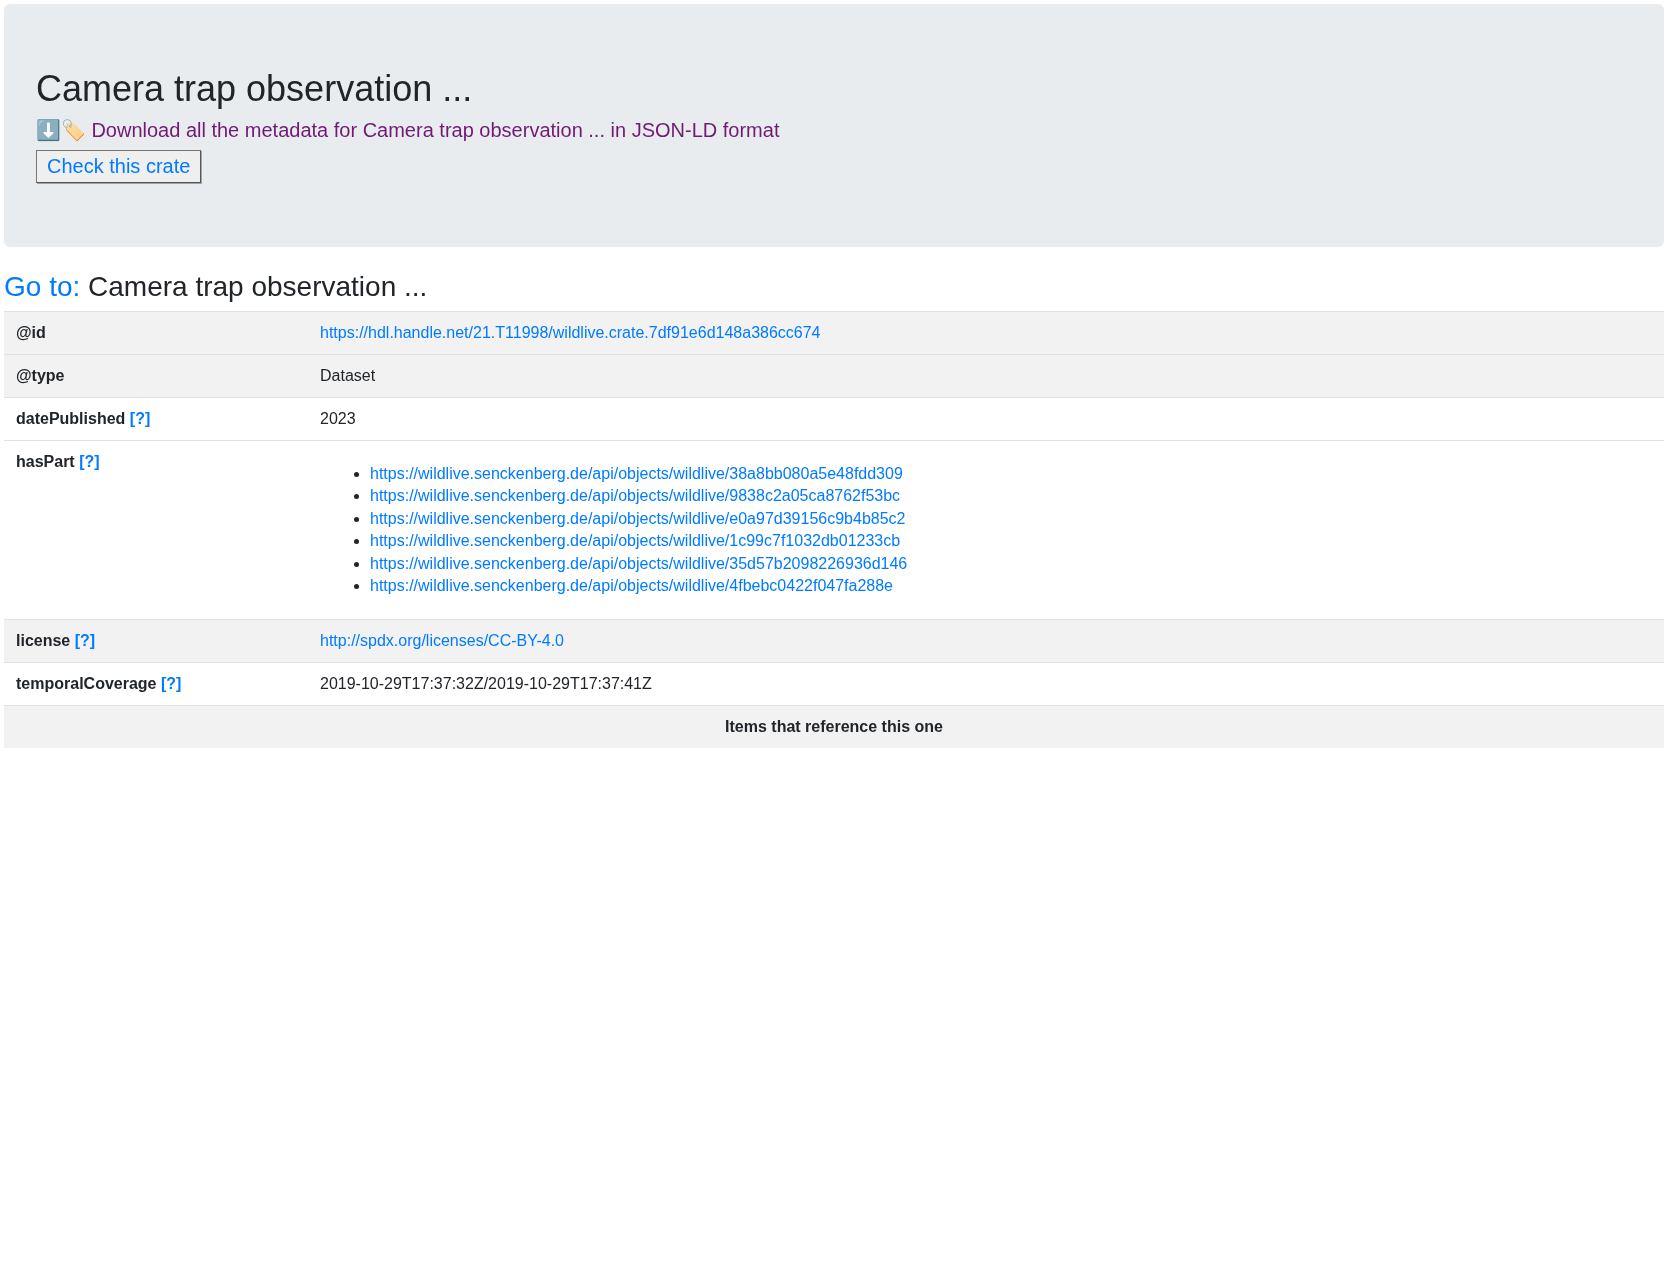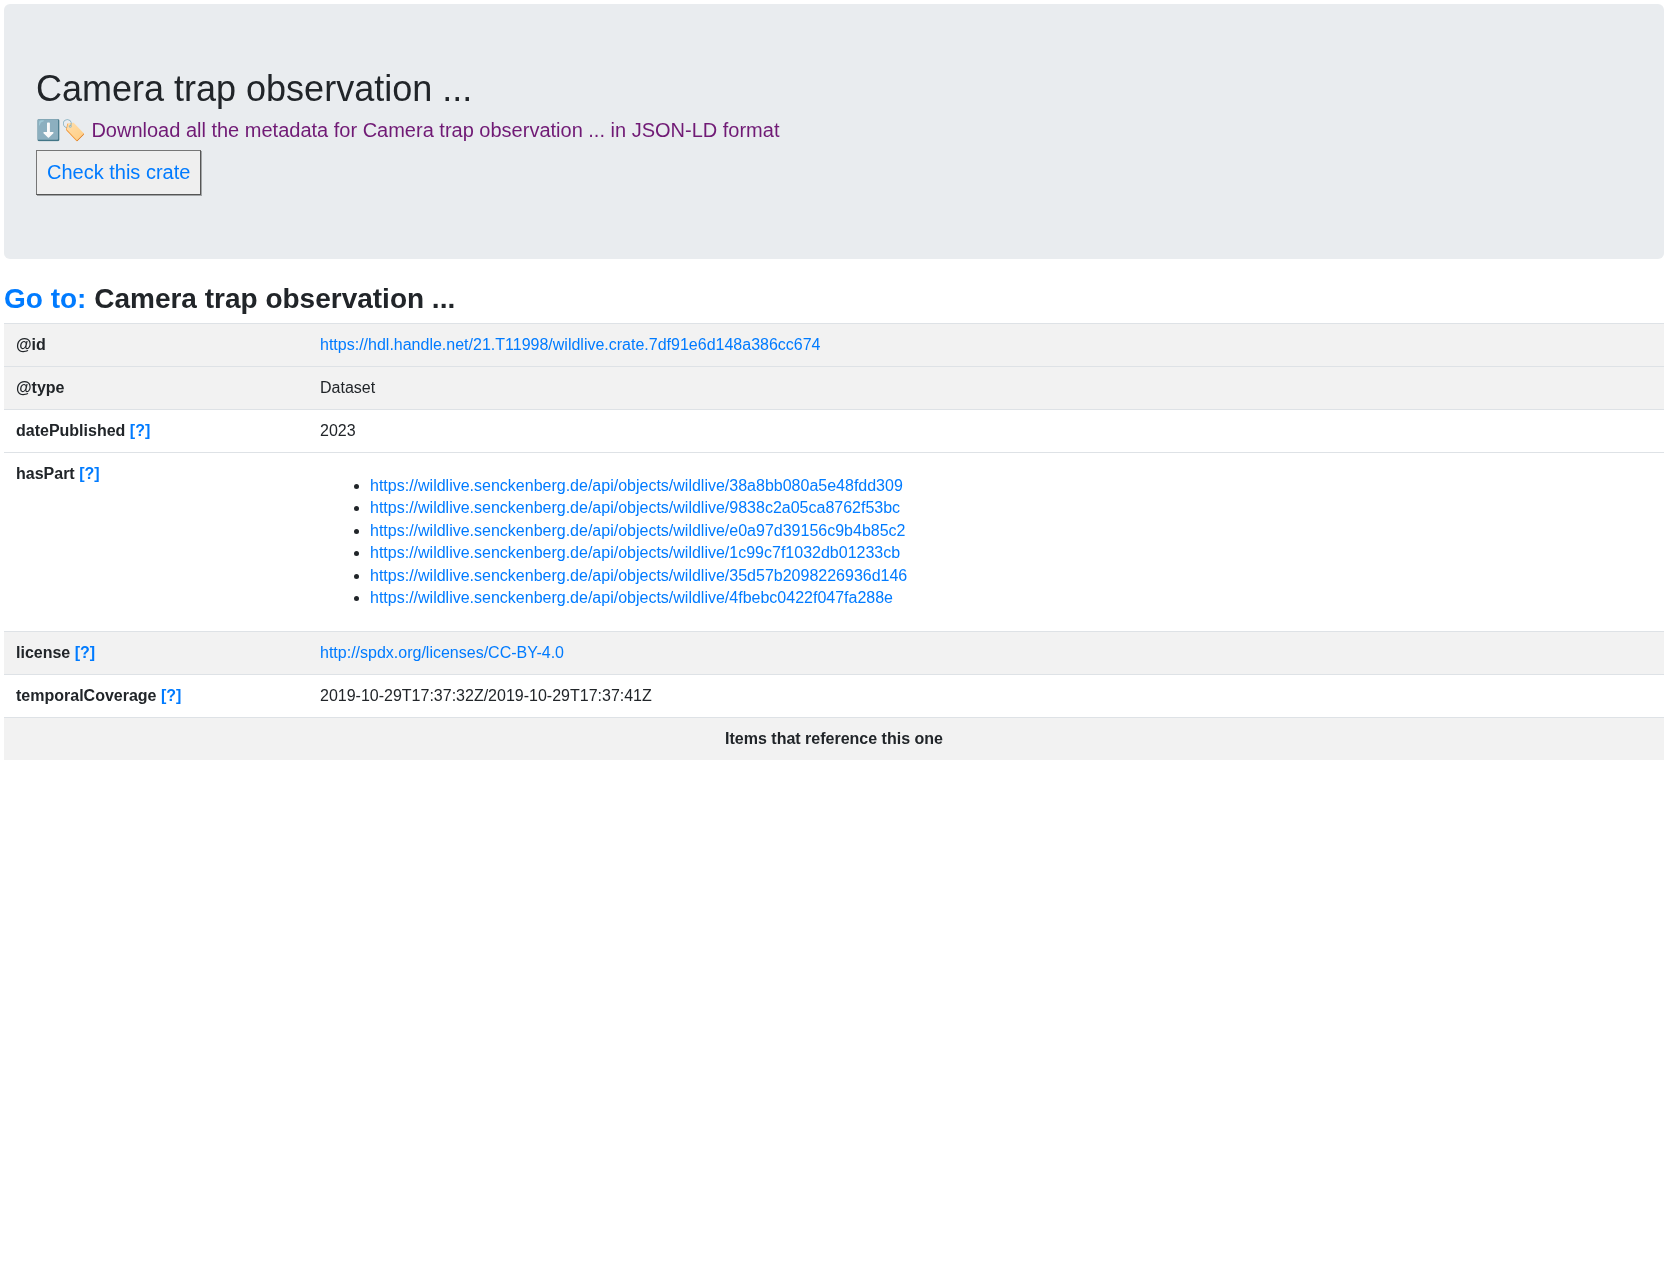--- a/index.html
+++ b/index.html
@@ -29,29 +29,29 @@
     color: #701a75;
     text-decoration: none;
   }
   .check-btn {
     display: inline-block;
     background: #efefef;
     border: 1px solid #767676;
     border-right-color: #555;
     border-bottom-color: #555;
     box-shadow: 1px 1px 0 rgba(0,0,0,0.3);
-    padding: 10px 10px;
+    padding: 4px 10px;
     font-size: 20px;
     color: #007bff;
     cursor: pointer;
     text-align: center;
   }
   h3.goto {
     font-size: 28px;
-    font-weight: 700;
+    font-weight: 400;
     margin: 0 0 8px 4px;
   }
   h3.goto .goto-link {
     color: #007bff;
     text-decoration: none;
   }
   table {
     width: calc(100% - 8px);
     margin: 0 4px;
     border-collapse: collapse;

